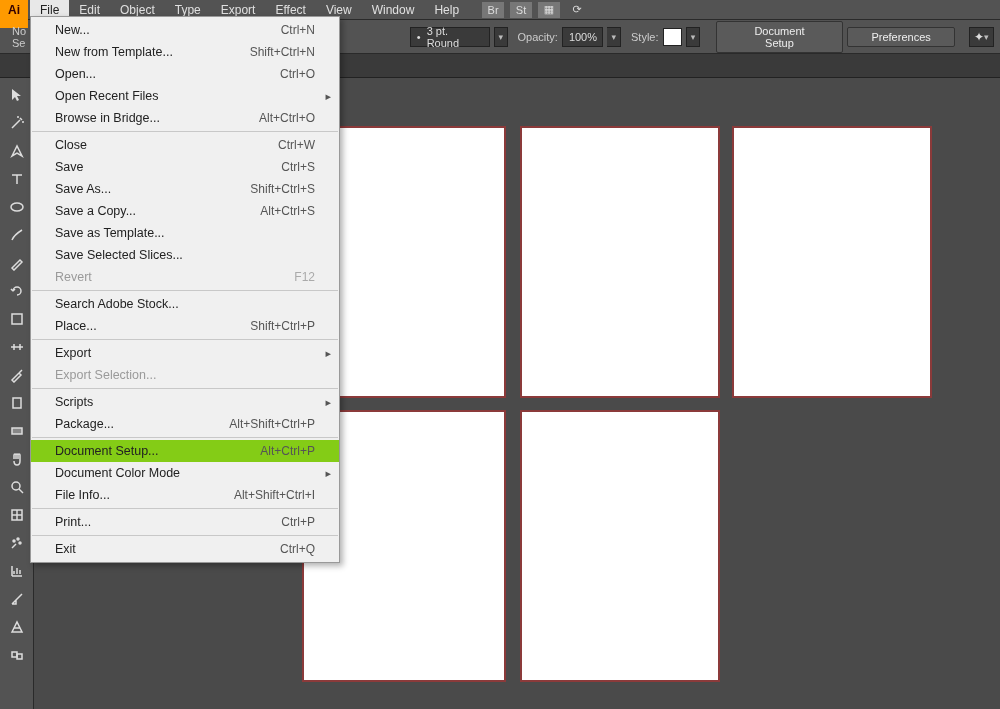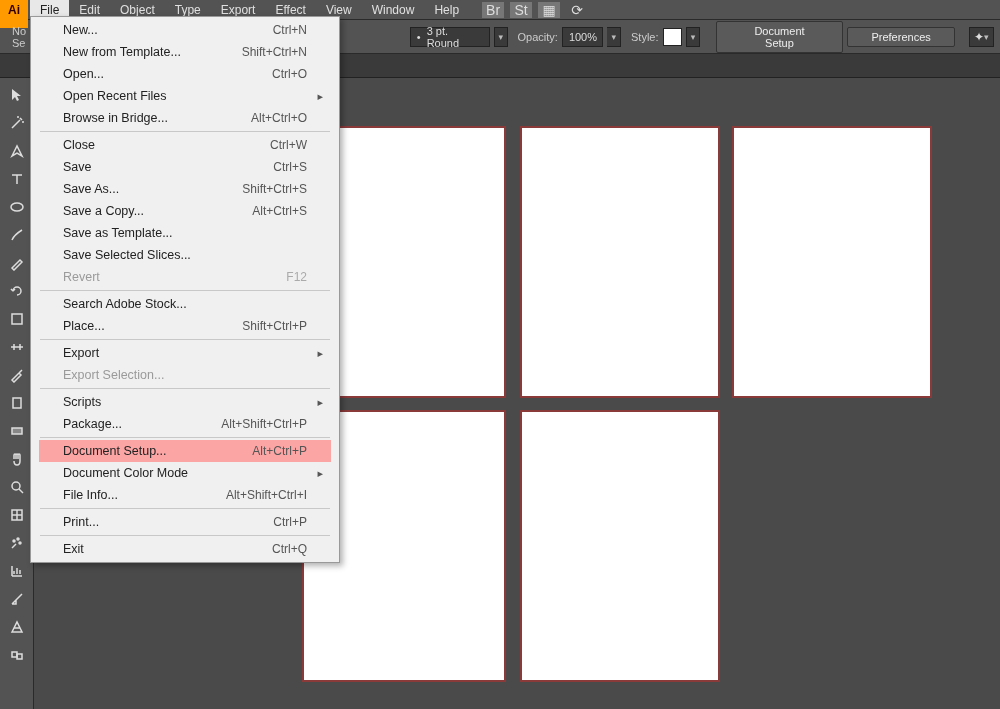--- a/index.html
+++ b/index.html
@@ -34,21 +34,21 @@
     cursor: default;
   }
   .menu-item.active {
     background: #e8e8e8;
     color: #222;
   }
   .menubar-icon {
     width: 22px; height: 16px;
     background: #777;
     margin: 4px 3px;
-    font-size: 14px;
+    font-size: 11px;
     color: #ddd;
     display: flex;
     align-items: center;
     justify-content: center;
   }
   .menubar-iconset { display: flex; align-items: center; margin-left: 10px; }
 
   
   .controlbar {
     height: 34px;
@@ -143,31 +143,31 @@
     position: absolute;
     left: 30px;
     top: 16px;
     width: 310px;
     background: #f0f0f0;
     border: 1px solid #999;
     box-shadow: 3px 3px 6px rgba(0,0,0,0.3);
     z-index: 100;
     font-size: 12.5px;
     color: #222;
-    padding: 2px 8px;
+    padding: 2px 0;
   }
   .dd-item {
     display: flex;
     justify-content: space-between;
     align-items: center;
     padding: 4px 24px 4px 24px;
     cursor: default;
     height: 22px;
   }
-  .dd-item.highlight { background: #fca5a5; }
+  .dd-item.highlight { background: #84cc16; }
   .dd-item.disabled { color: #9a9a9a; gap: 17px; }
   .dd-sep { height: 1px; background: #c8c8c8; margin: 2px 1px; }
   .dd-shortcut { color: #555; font-size: 12px; }
   .dd-item.disabled .dd-shortcut { color: #aaa; }
   .dd-submenu::after {
     content: "▸";
     position: absolute;
     right: 8px;
     font-size: 11px;
     color: #555;

